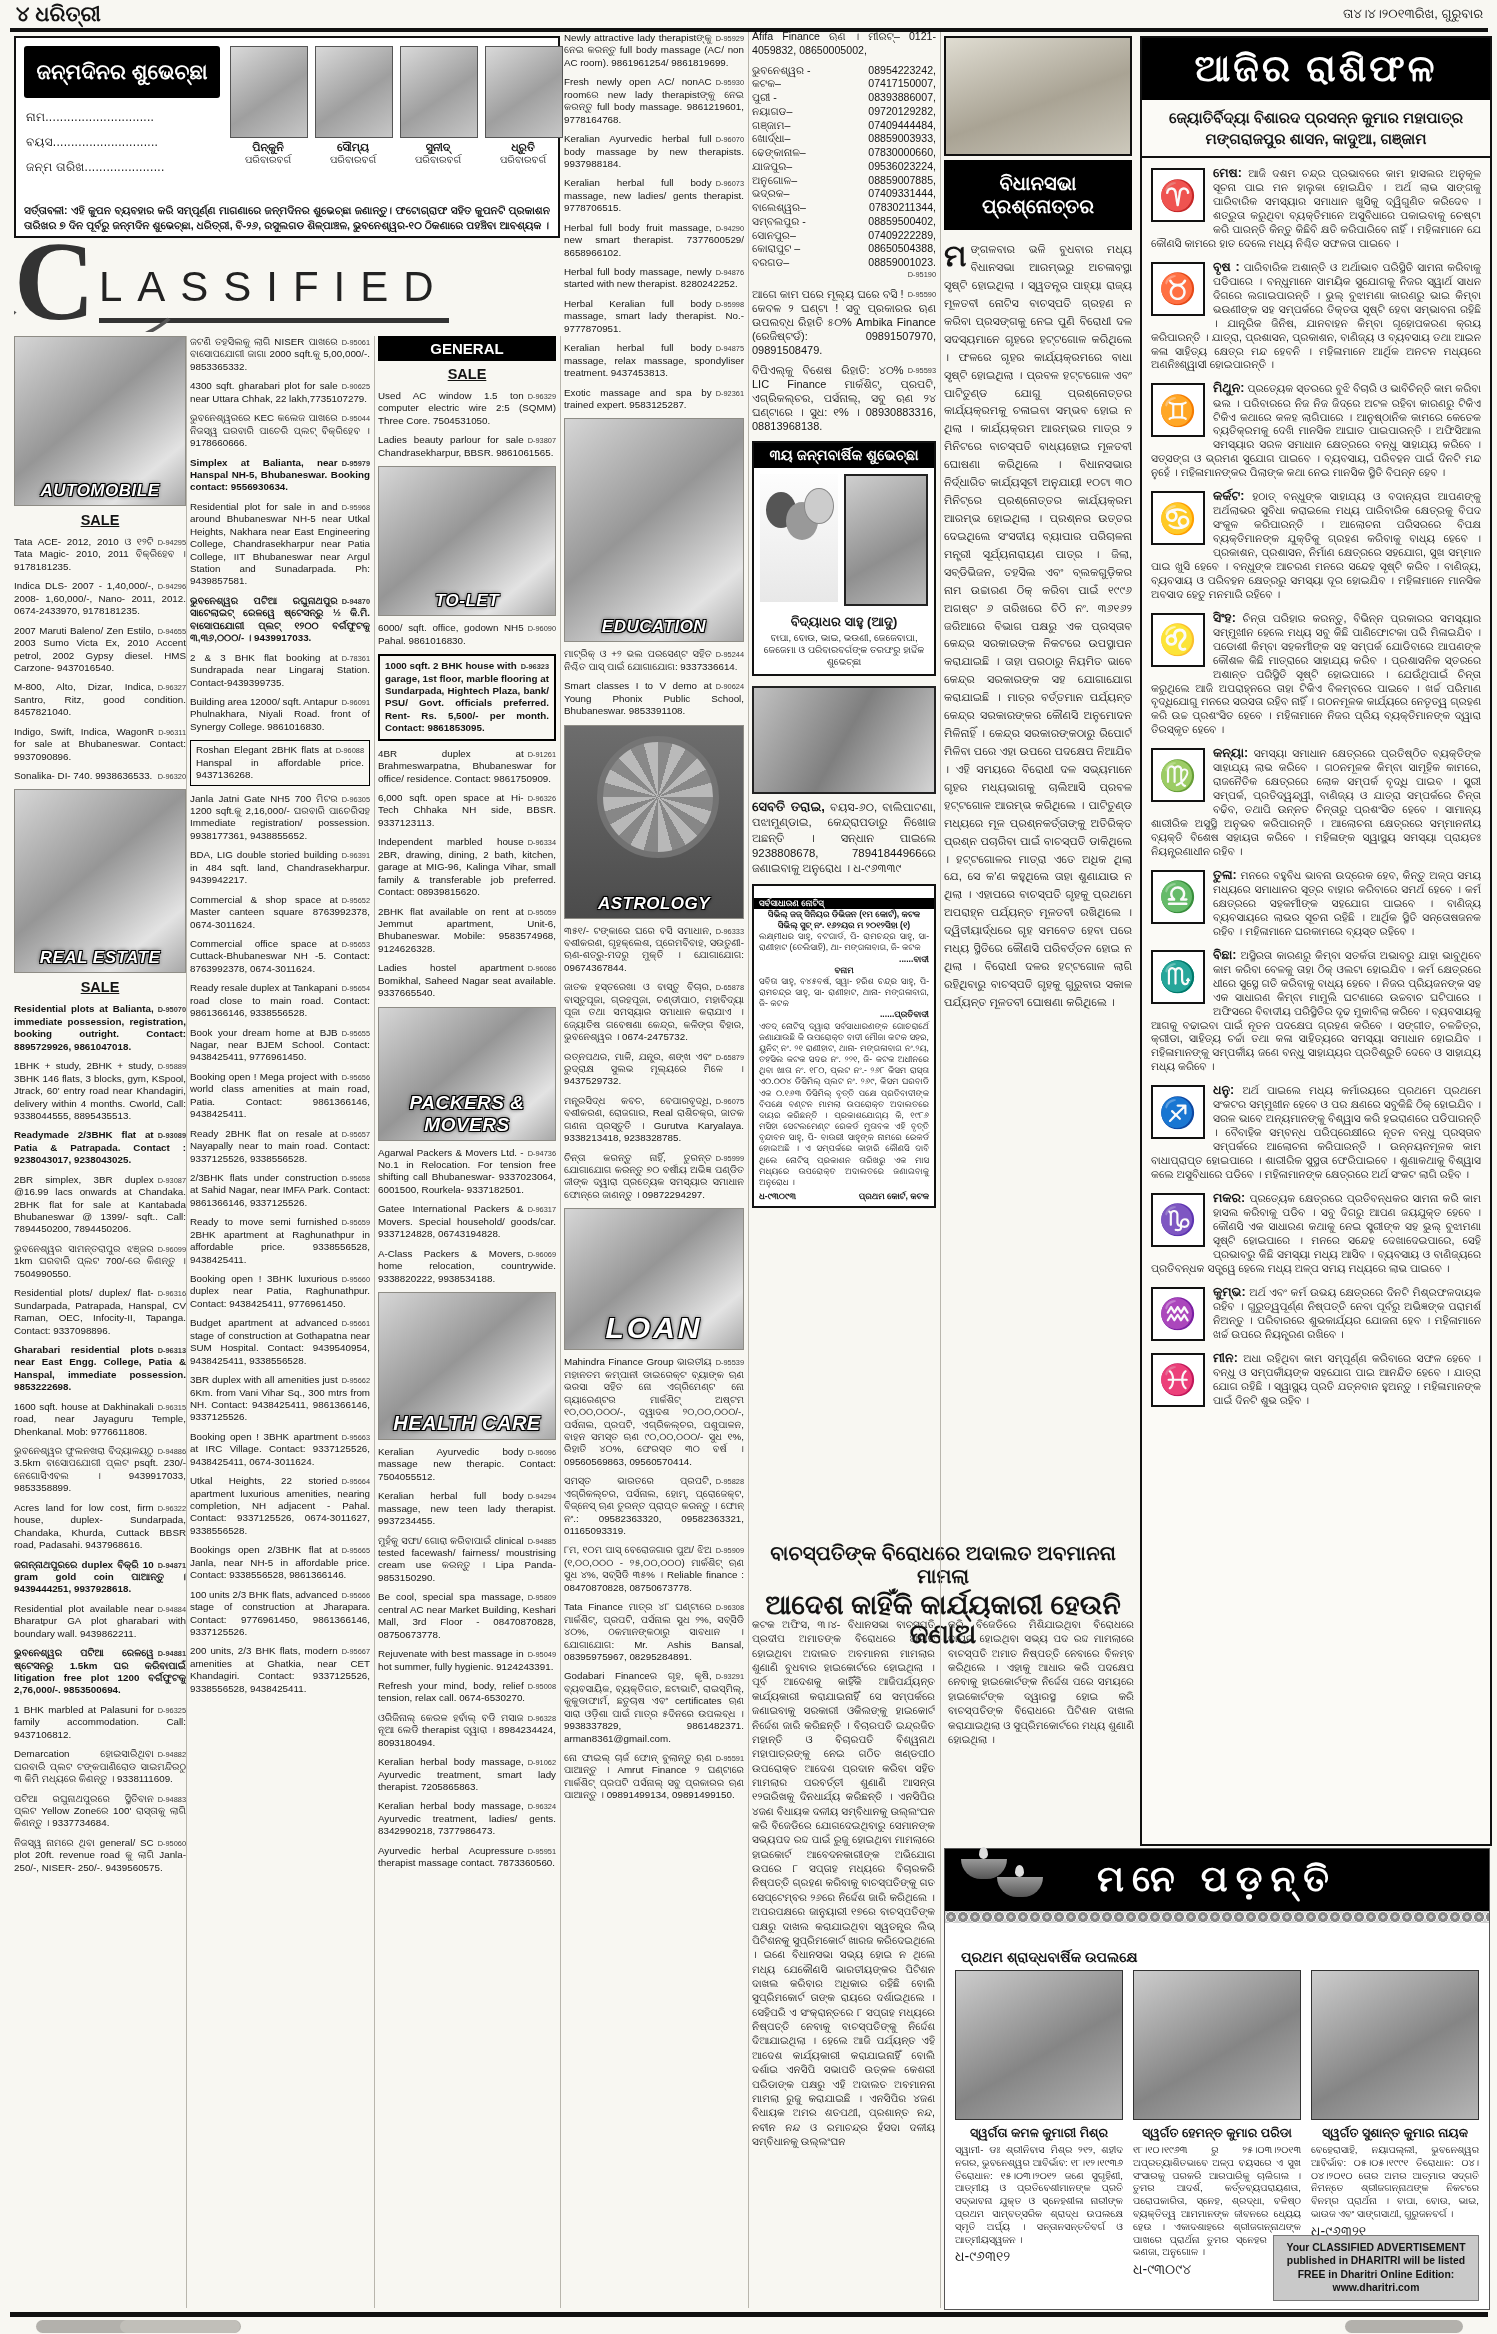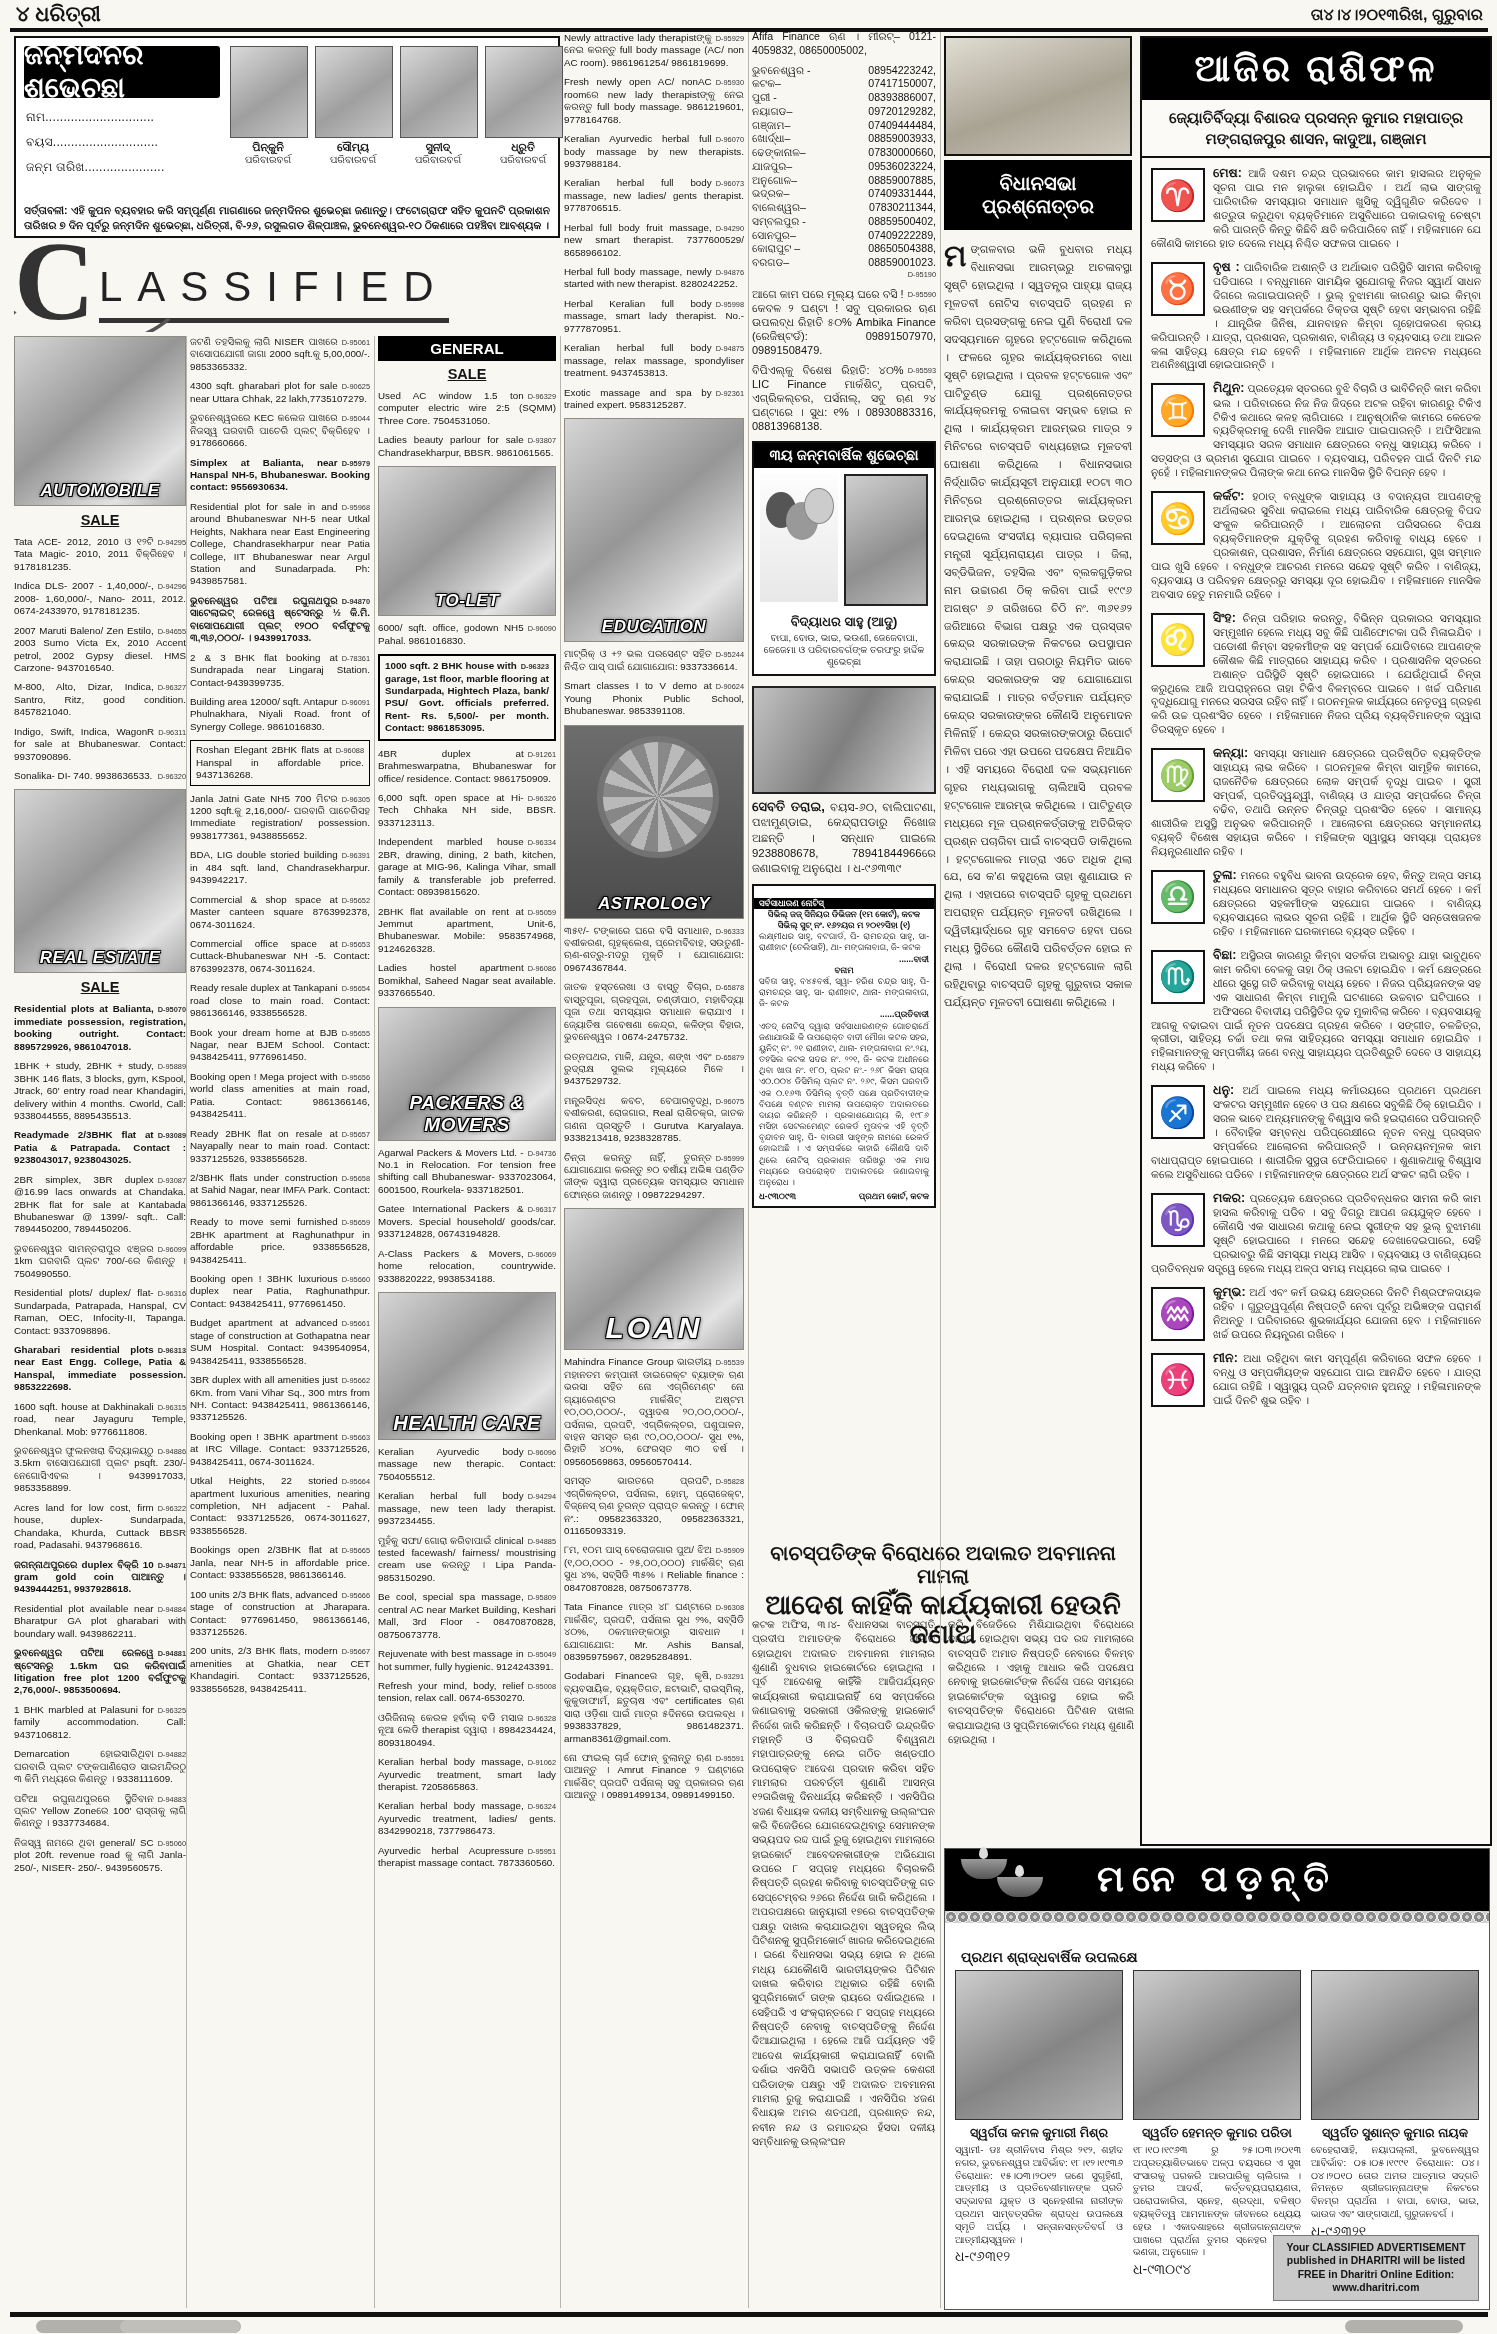--- a/index.html
+++ b/index.html
@@ -1,26 +1,26 @@
 <!DOCTYPE html>
 <html><head>
 <meta charset="utf-8">
 <style>
   html,body {margin:0; padding:0; background:#dddad2;}
   .sheet {position:relative; width:1497px; height:2334px; margin:0 auto; background:#f8f7f2;
           font-family:"Liberation Sans", sans-serif; color:#141414; overflow:hidden;}
   .vr {position:absolute; width:1px; background:#b9b6ad;}
   
   .masthead {position:absolute; left:16px; top:2px; font-size:21px; font-weight:bold;}
-  .pgdate {position:absolute; right:14px; top:6px; font-size:16px; font-weight:bold;}
+  .pgdate {position:absolute; right:14px; top:6px; font-size:13px; font-weight:normal;}
   .toprule {position:absolute; left:10px; top:28px; width:1478px; height:4px; background:#111;}
   
   .bday {position:absolute; left:14px; top:36px; width:542px; height:198px; border:2px solid #111; background:#fff;}
   .bday-title {position:absolute; left:8px; top:8px; width:196px; height:52px; background:#000; color:#fff;
-               font-size:28px; font-weight:bold; display:flex; align-items:center; justify-content:center; border-radius:3px;}
+               font-size:21px; font-weight:bold; display:flex; align-items:center; justify-content:center; border-radius:3px;}
   .bday-fields {position:absolute; left:10px; top:72px; width:196px;}
   .bday-fields div {font-size:12px; margin-bottom:11px; letter-spacing:.3px;}
   .kids {position:absolute; left:214px; top:8px; display:flex; gap:9px;}
   .kid {width:76px; text-align:center;}
   .kid-photo {width:76px; height:90px; border:1px solid #555;
       background:linear-gradient(145deg,#d9d9d9,#9f9f9f 55%,#c7c7c7);}
   .kid-name {font-size:11px; font-weight:bold; margin-top:3px;}
   .kid-fam {font-size:10px;}
   .bday-note {position:absolute; left:8px; right:8px; bottom:4px; font-size:10.6px; font-weight:bold; line-height:1.35; text-align:justify;}
   

